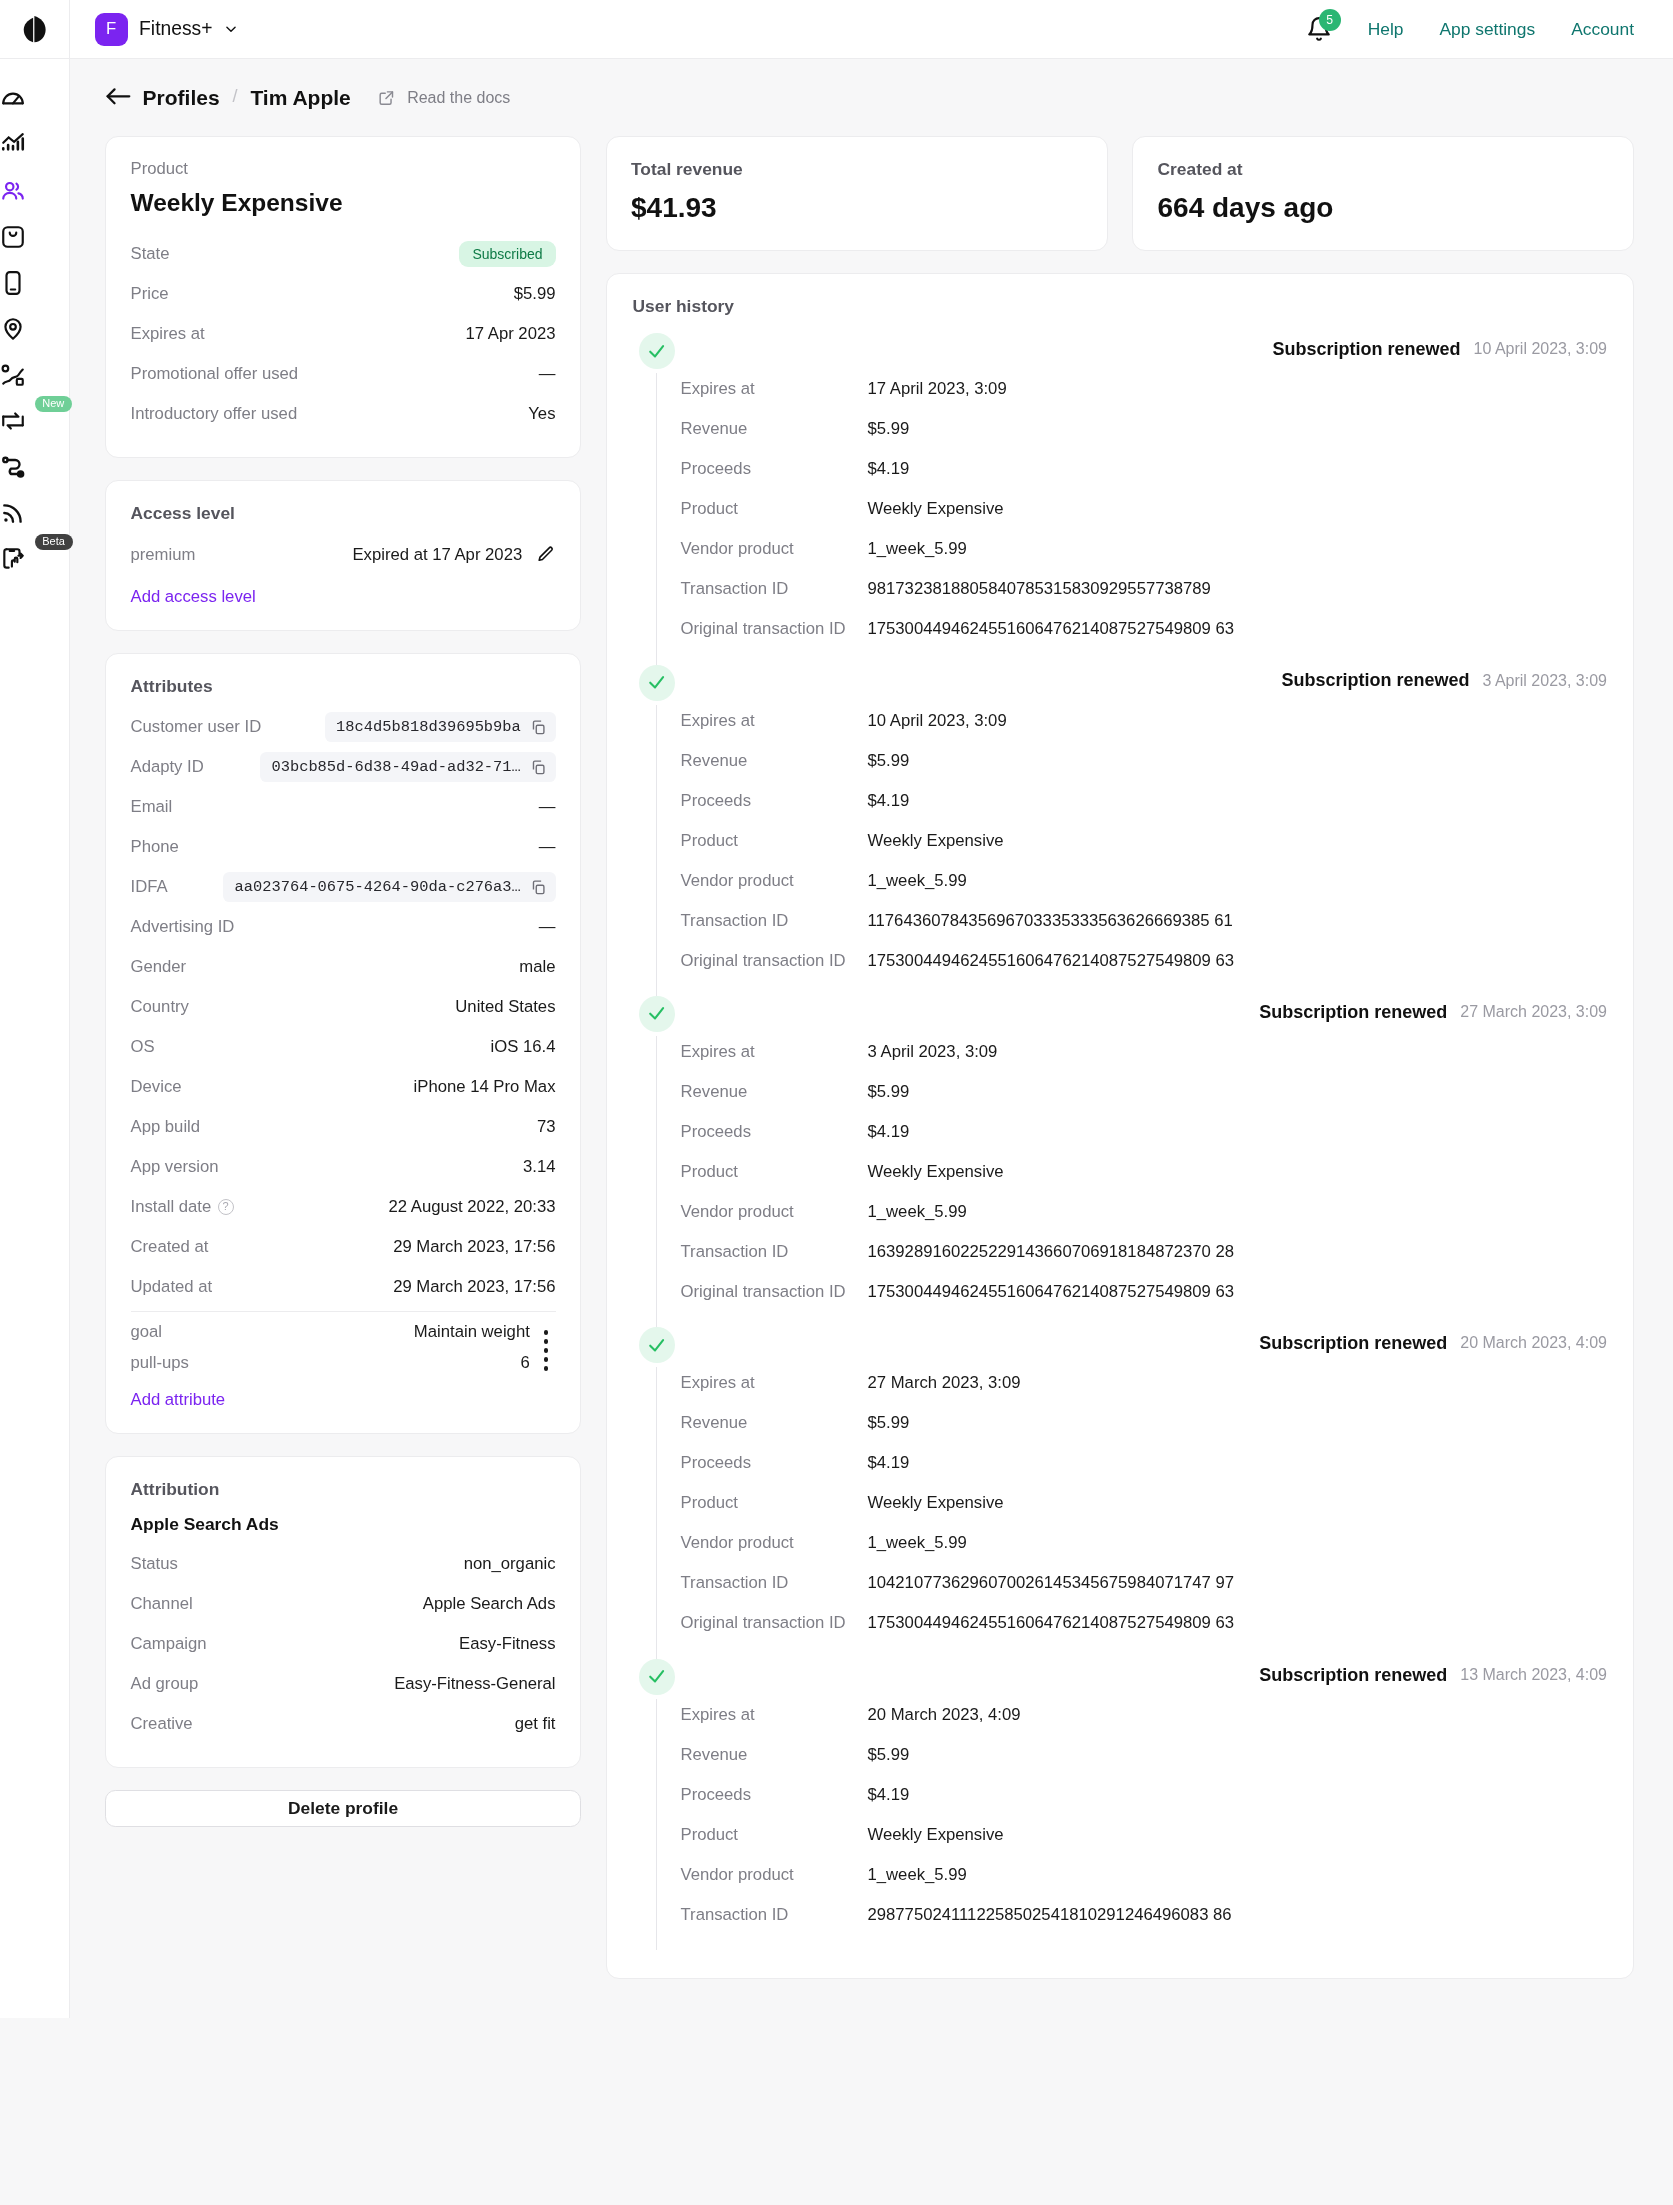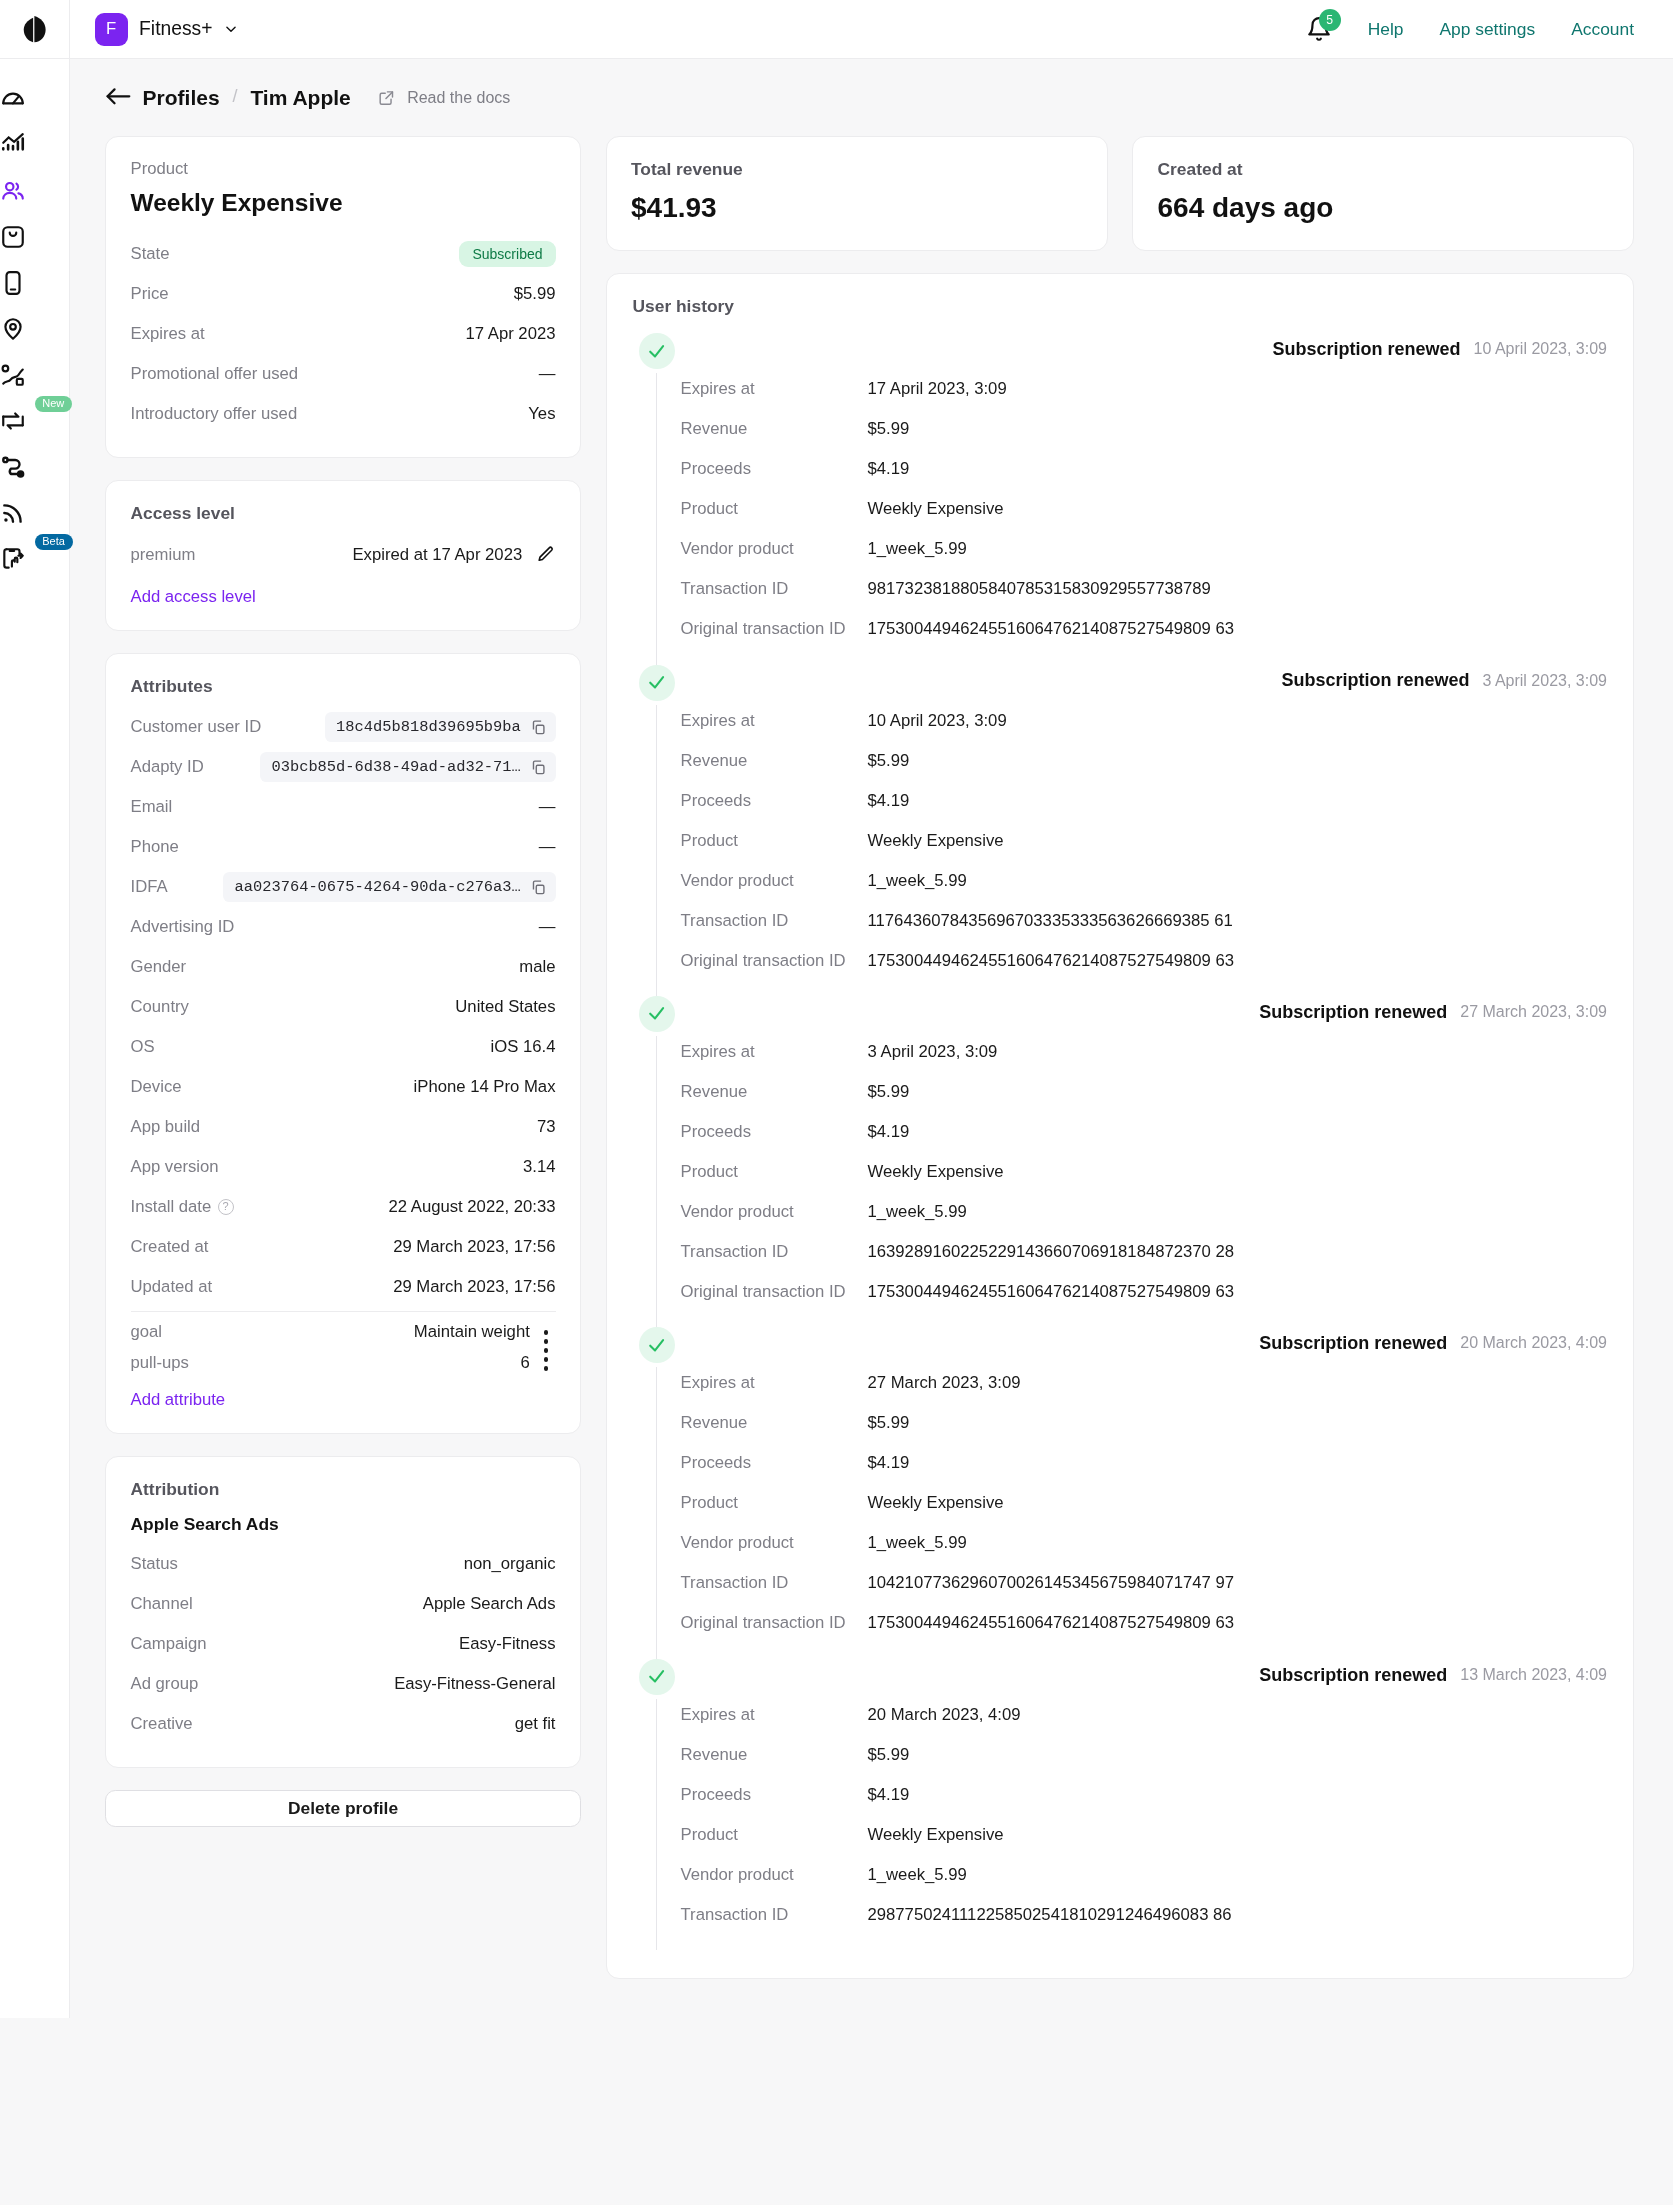--- a/index.html
+++ b/index.html
@@ -82,21 +82,21 @@
     position: absolute;
     top: -1.3px; left: 35px;
     font-size: 11px; color: #fff;
     border-radius: 9px;
     padding: 1.9px 7.7px 2.6px;
     line-height: 1;
     font-weight: 400;
     white-space: nowrap;
   }
   .badge-new { background: #6fcf97; }
-  .badge-beta { background: #0369a1; }
+  .badge-beta { background: #404040; }
 
   
   .main {
     flex: 1 1 auto;
     padding: 27px 40px 39px 35px;
     min-width: 0;
   }
 
   
   .crumb {

